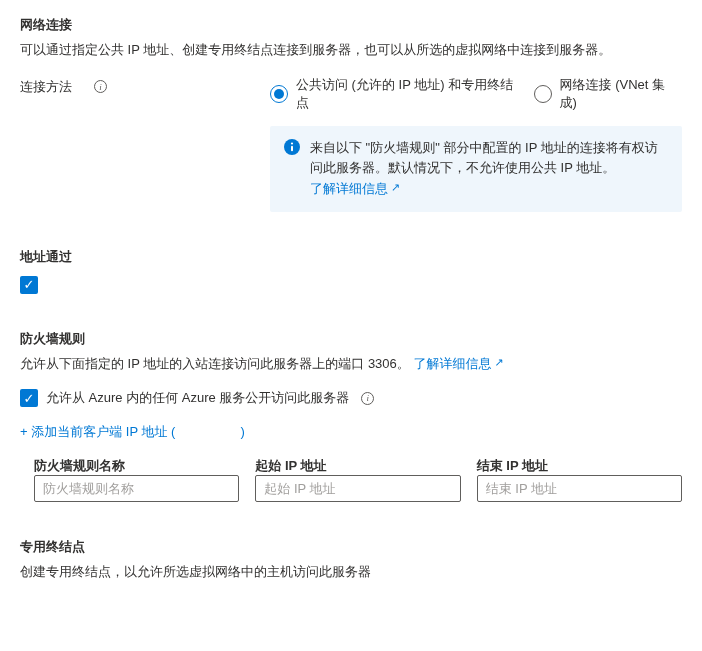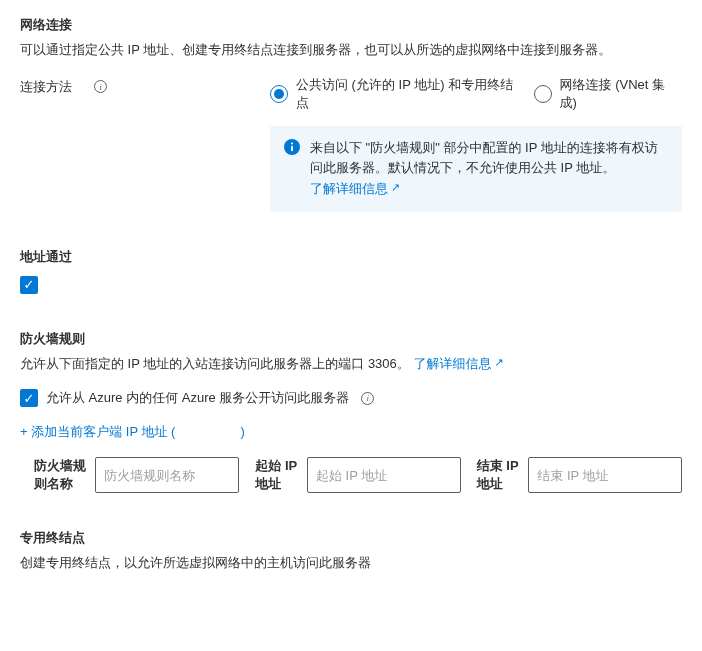--- a/index.html
+++ b/index.html
@@ -128,20 +128,21 @@
     }
     .firewall-table {
       display: flex;
       gap: 16px;
       margin-top: 4px;
       padding-left: 14px;
     }
     .fw-col {
       flex: 1;
       display: flex;
+      flex-direction: column;
     }
     .fw-header {
       font-weight: 600;
       font-size: 13px;
     }
     .fw-input {
       width: 100%;
       padding: 5px 8px;
       border: 1px solid #605e5c;
       border-radius: 2px;

